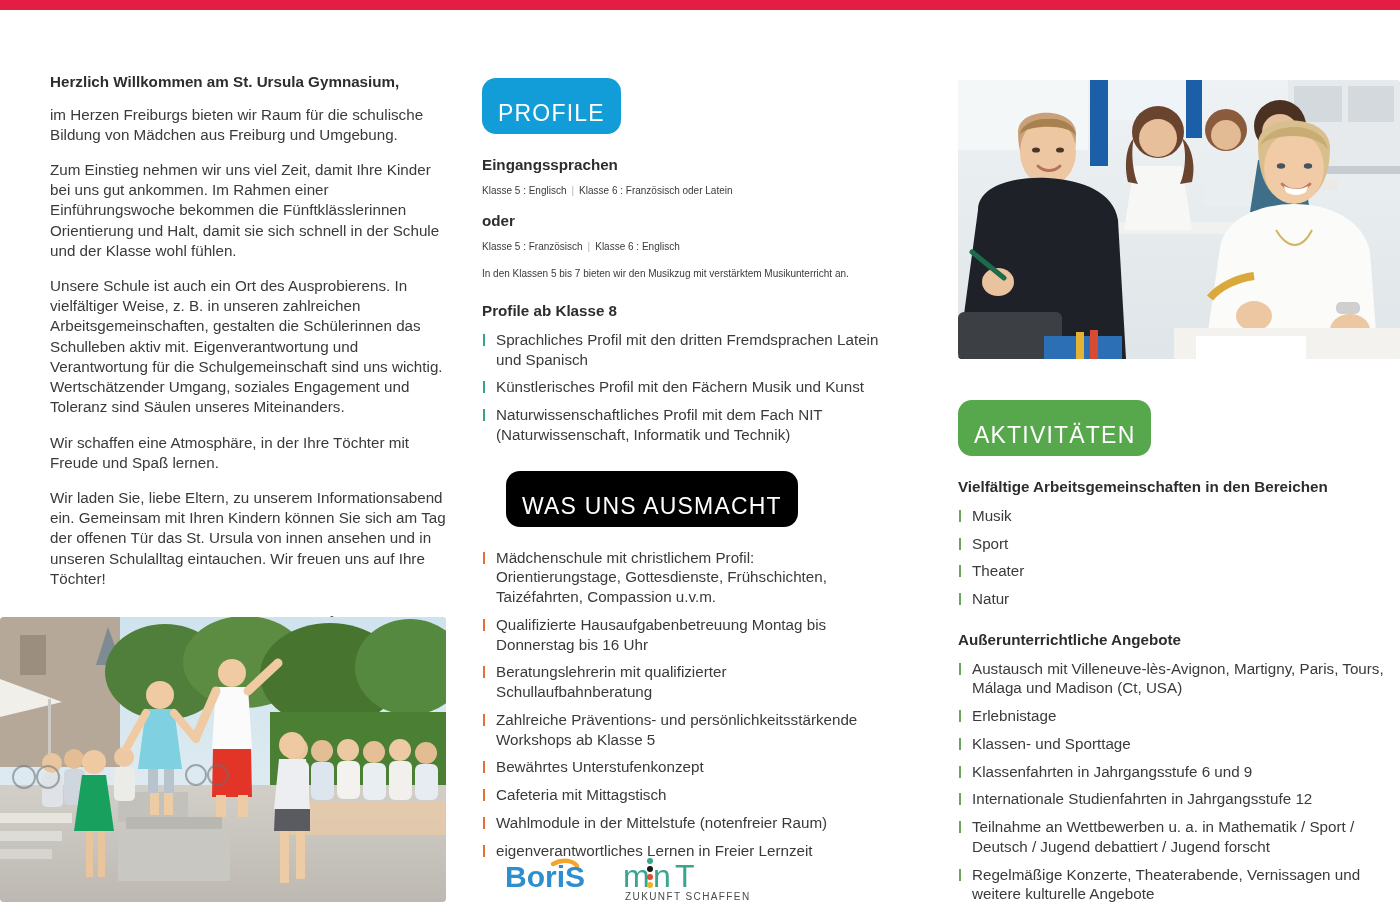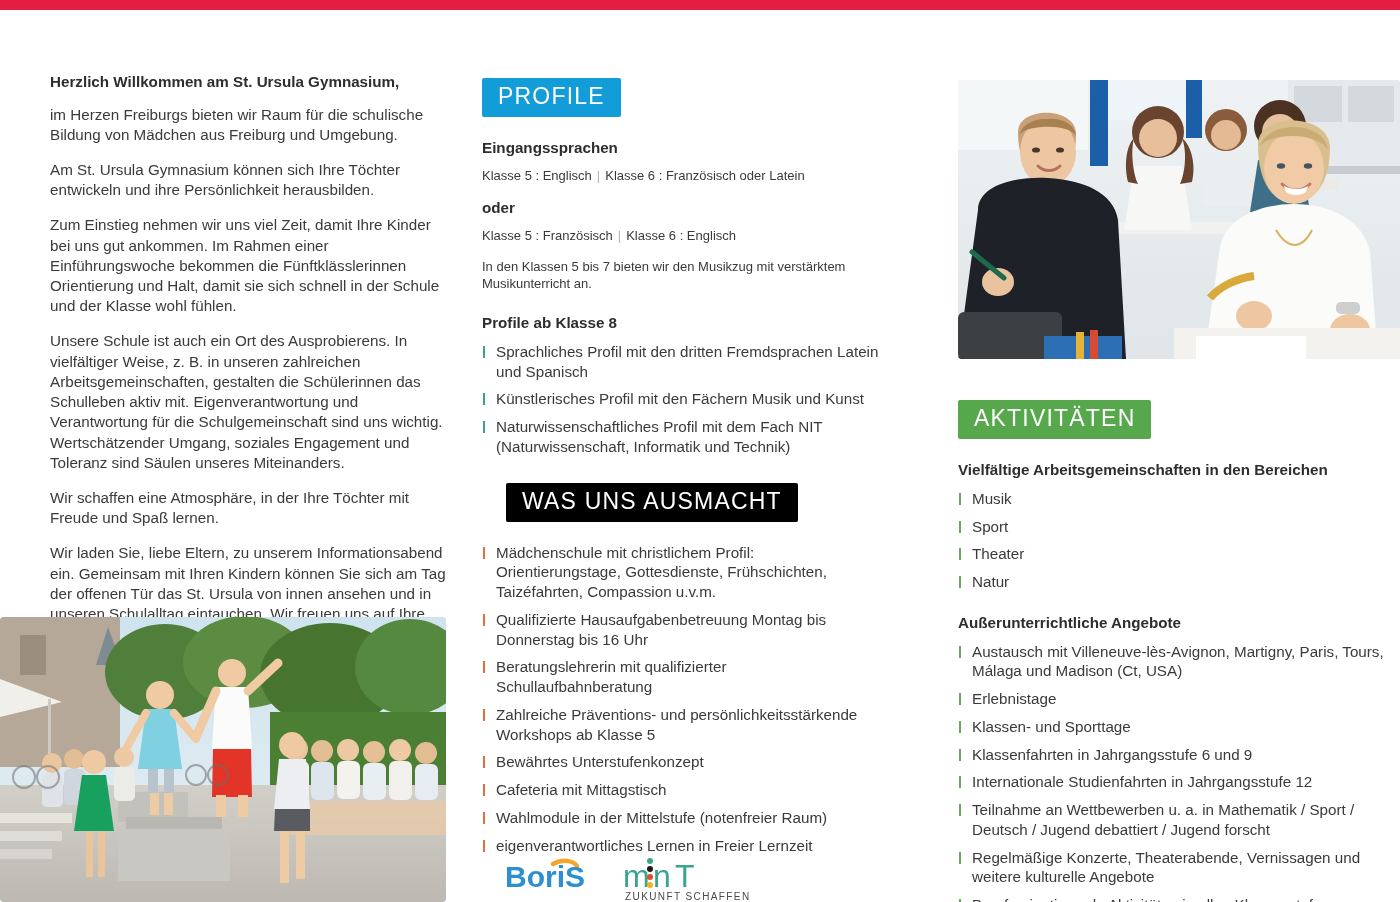--- a/index.html
+++ b/index.html
@@ -94,40 +94,40 @@
   }
   .photo svg { display: block; width: 100%; height: 100%; }
 
   
   .sect-head {
     display: inline-block;
     color: #ffffff;
     font-size: 23px;
     font-weight: normal;
     letter-spacing: 1.2px;
-    padding: 7px 16px 9px 16px;
+    padding: 24px 16px 9px 16px;
     line-height: 1;
-    border-radius: 2px;
+    border-radius: 14px;
     white-space: nowrap;
   }
   .sect-head.blue   { background: #129cd8; }
   .sect-head.orange { background: #000000; margin-left: 24px; }
   .sect-head.green  { background: #57a74c; margin-top: 22px; }
 
   
   h3.subhead {
     font-size: 15.2px;
     font-weight: bold;
     color: #2d2d2d;
     line-height: 1.3;
     margin: 0;
   }
 
   .line {
-    font-size: 13px;
+    font-size: 10px;
     line-height: 1.32;
     color: #3a3a3a;
   }
   .sep {
     color: #b4b4b4;
     padding: 0 5px;
   }
 
   
   ul.blist { list-style: none; }
@@ -181,21 +181,20 @@
 
 <div id="page">
 
   <div id="topbar"></div>
 
   <div class="col" id="col-left">
     <div class="inner">
       <div class="lede">Herzlich Willkommen am St. Ursula Gymnasium,</div>
 
       <p class="body">im Herzen Freiburgs bieten wir Raum für die schulische Bildung von Mädchen aus Freiburg und Umgebung.</p>
-      <p class="body">Am St. Ursula Gymnasium können sich Ihre Töchter entwickeln und ihre Persönlichkeit herausbilden.</p>
       <p class="body">Zum Einstieg nehmen wir uns viel Zeit, damit Ihre Kinder bei uns gut ankommen. Im Rahmen einer Einführungswoche bekommen die Fünftklässlerinnen Orientierung und Halt, damit sie sich schnell in der Schule und der Klasse wohl fühlen.</p>
       <p class="body">Unsere Schule ist auch ein Ort des Ausprobierens. In vielfältiger Weise, z. B. in unseren zahlreichen Arbeitsgemeinschaften, gestalten die Schülerinnen das Schulleben aktiv mit. Eigenverantwortung und Verantwortung für die Schulgemeinschaft sind uns wichtig. Wertschätzender Umgang, soziales Engagement und Toleranz sind Säulen unseres Miteinanders.</p>
       <p class="body">Wir schaffen eine Atmosphäre, in der Ihre Töchter mit Freude und Spaß lernen.</p>
       <p class="body">Wir laden Sie, liebe Eltern, zu unserem Informationsabend ein. Gemeinsam mit Ihren Kindern können Sie sich am Tag der offenen Tür das St. Ursula von innen ansehen und in unseren Schulalltag eintauchen. Wir freuen uns auf Ihre Töchter!</p>
 
       <div id="signature-block">
 
         <div class="sig-unit one">
           <svg class="sig-svg" width="150" height="44" viewBox="0 0 150 44">
             <g fill="none" stroke="#111111" stroke-width="2" stroke-linecap="round" stroke-linejoin="round">

